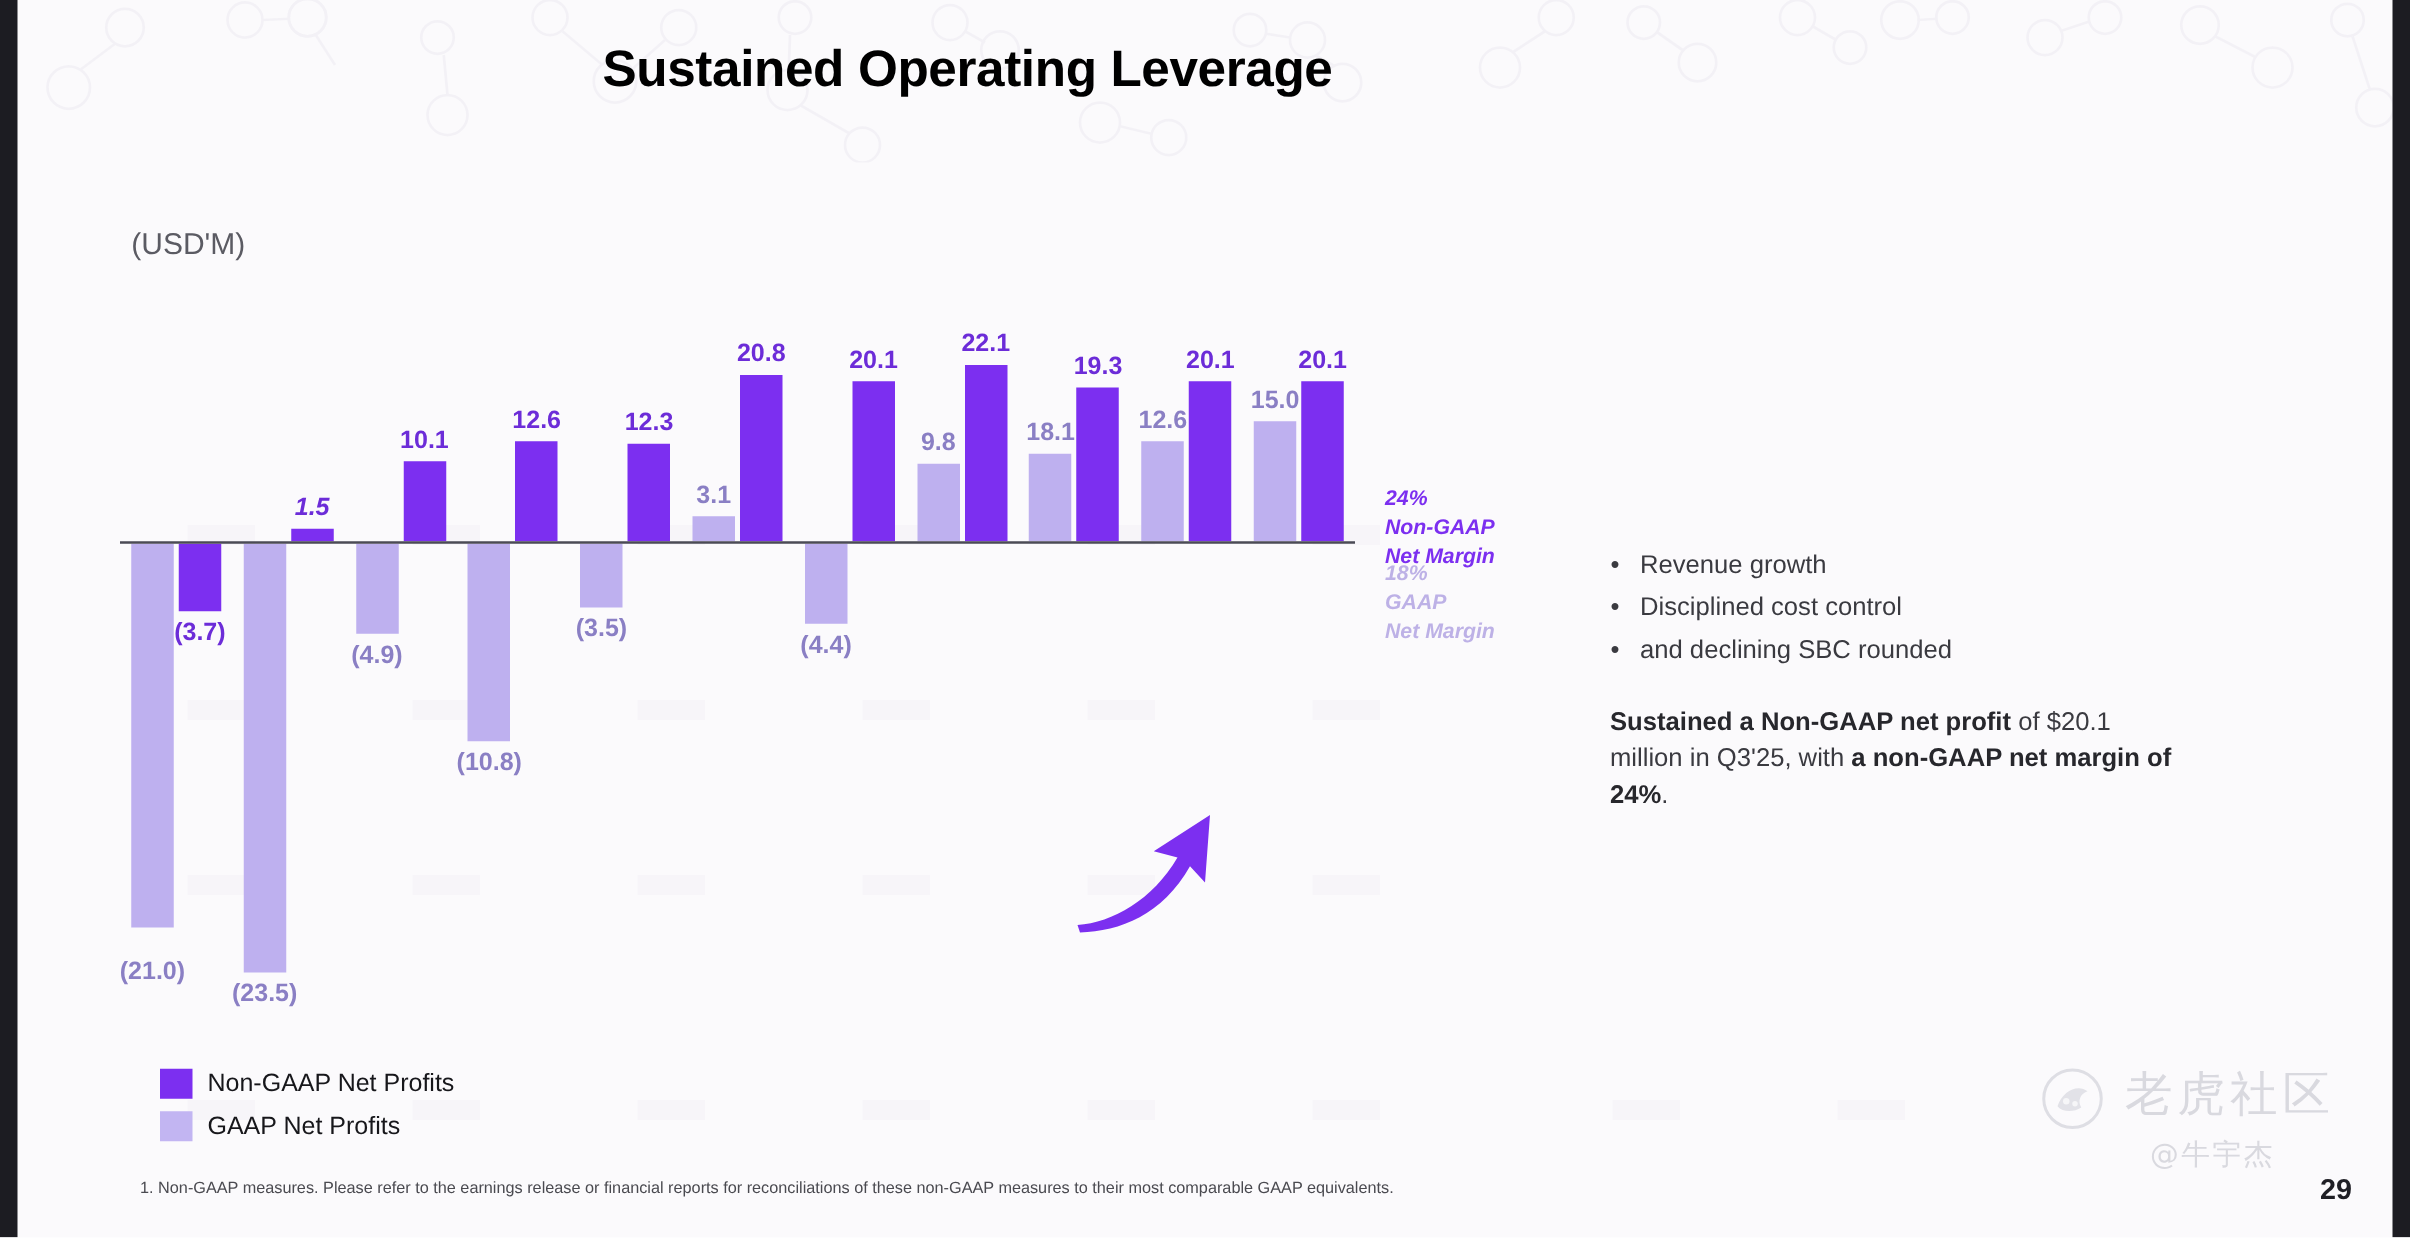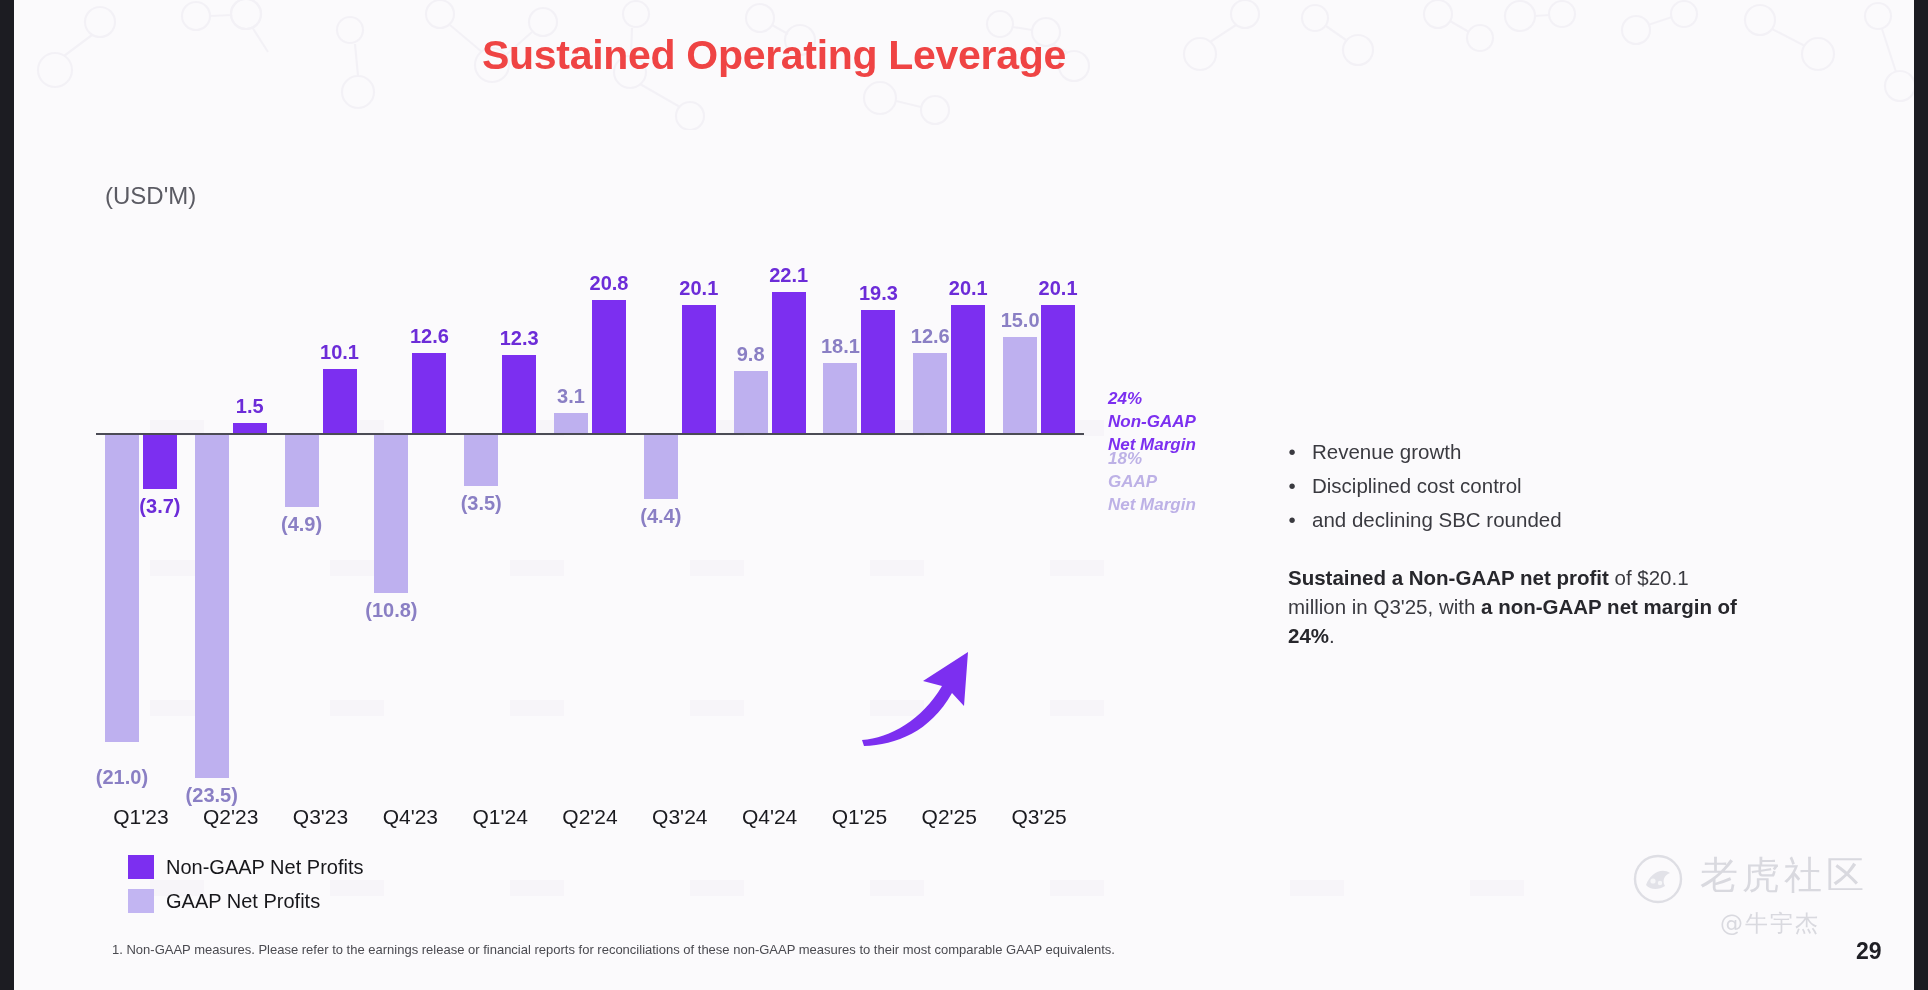--- a/index.html
+++ b/index.html
@@ -32,21 +32,21 @@
   .watermark-grid {
     position: absolute; left: 0; top: 0;
     width: 1928px; height: 990px;
     z-index: 1; pointer-events: none; opacity: .5;
   }
 
   
   .slide-title {
     position: absolute; left: 0; top: 32px; width: 1548px;
     text-align: center;
-    font-size: 41px; font-weight: 700; color: #ef4444;
+    font-size: 41px; font-weight: 700; color: #000000;
     letter-spacing: -0.3px; z-index: 10;
   }
 
   
   .section-head {
     position: absolute; left: 84px; top: 138px; z-index: 10;
     display: flex; align-items: flex-start; gap: 12px;
   }
   .tick-bar {
     width: 9px; height: 28px; background: #7c2ff0; margin-top: 3px;
@@ -256,21 +256,21 @@
         <div class="grp" style="left: 0px; width: 89.8182px;">
           <div class="bar gaap" title="GAAP Net Profits Q1'23: (21.0)" style="left: 8.90909px; width: 34px; height: 306.6px; top: 155px;"></div>
           <div class="vlab light" style="left: -19.0909px; top: 486px;">(21.0)</div>
           <div class="bar nongaap" title="Non-GAAP Net Profits Q1'23: (3.7)" style="left: 46.9091px; width: 34px; height: 54.02px; top: 155px;"></div>
           <div class="vlab" style="left: 18.9091px; top: 215.02px;">(3.7)</div>
         </div>
         <div class="grp" style="left: 89.8182px; width: 89.8182px;">
           <div class="bar gaap" title="GAAP Net Profits Q2'23: (23.5)" style="left: 8.90909px; width: 34px; height: 343.1px; top: 155px;"></div>
           <div class="vlab light" style="left: -19.0909px; top: 504.1px;">(23.5)</div>
           <div class="bar nongaap" title="Non-GAAP Net Profits Q2'23: 1.5" style="left: 46.9091px; width: 34px; height: 9.5625px; top: 143.438px;"></div>
-          <div class="vlab" style="left: 18.9091px; top: 115.438px;">1.5</div>
+          <div class="vlab" style="left: 18.9091px; top: 115.438px; font-style: italic;">1.5</div>
         </div>
         <div class="grp" style="left: 179.636px; width: 89.8182px;">
           <div class="bar gaap" title="GAAP Net Profits Q3'23: (4.9)" style="left: 8.90909px; width: 34px; height: 71.54px; top: 155px;"></div>
           <div class="vlab light" style="left: -19.0909px; top: 232.54px;">(4.9)</div>
           <div class="bar nongaap" title="Non-GAAP Net Profits Q3'23: 10.1" style="left: 46.9091px; width: 34px; height: 64.3875px; top: 88.6125px;"></div>
           <div class="vlab" style="left: 18.9091px; top: 60.6125px;">10.1</div>
         </div>
         <div class="grp" style="left: 269.455px; width: 89.8182px;">
           <div class="bar gaap" title="GAAP Net Profits Q4'23: (10.8)" style="left: 8.90909px; width: 34px; height: 157.68px; top: 155px;"></div>
           <div class="vlab light" style="left: -19.0909px; top: 318.68px;">(10.8)</div>
@@ -330,33 +330,20 @@
   <div class="margin-note gaap">
     <div>18%</div>
     <div>GAAP</div>
     <div>Net Margin</div>
   </div>
 
   <svg class="arrow" width="120" height="100" viewBox="0 0 120 100">
     <path d="M2 92 C 30 90, 62 72, 82 38 L 63 33 L 108 4 L 104 58 L 92 45 C 70 84, 36 97, 4 98 Z" fill="#7c2ff0"></path>
   </svg>
 
-  <div class="xaxis" id="xaxis">
-      <div class="xlab" style="left: -1.09091px;">Q1'23</div>
-      <div class="xlab" style="left: 88.7273px;">Q2'23</div>
-      <div class="xlab" style="left: 178.545px;">Q3'23</div>
-      <div class="xlab" style="left: 268.364px;">Q4'23</div>
-      <div class="xlab" style="left: 358.182px;">Q1'24</div>
-      <div class="xlab" style="left: 448px;">Q2'24</div>
-      <div class="xlab" style="left: 537.818px;">Q3'24</div>
-      <div class="xlab" style="left: 627.636px;">Q4'24</div>
-      <div class="xlab" style="left: 717.455px;">Q1'25</div>
-      <div class="xlab" style="left: 807.273px;">Q2'25</div>
-      <div class="xlab" style="left: 897.091px;">Q3'25</div>
-    </div>
 
   <div class="legend">
     <div class="legend-row">
       <span class="swatch nongaap"></span>
       <span class="legend-label">Non-GAAP Net Profits</span>
     </div>
     <div class="legend-row">
       <span class="swatch gaap"></span>
       <span class="legend-label">GAAP Net Profits</span>
     </div>

